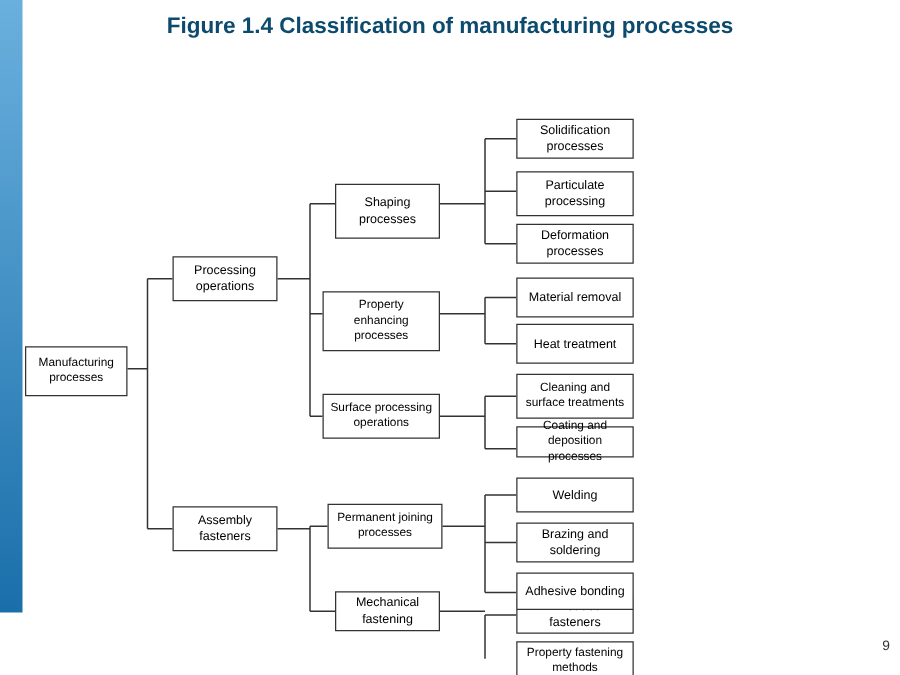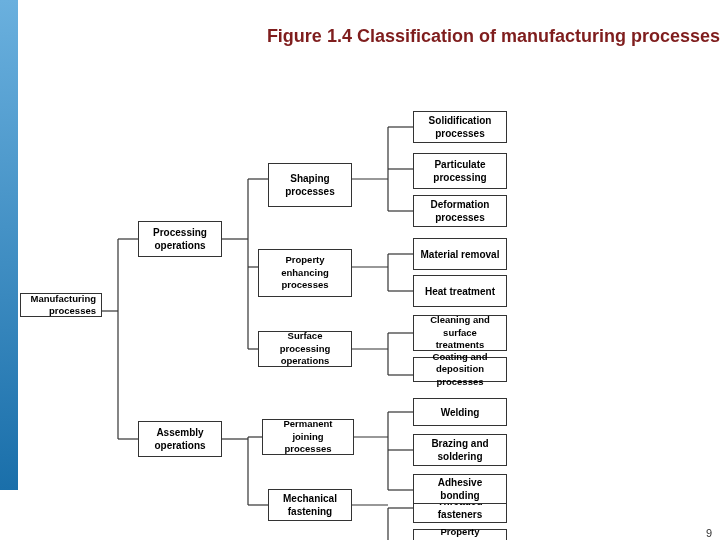--- a/index.html
+++ b/index.html
@@ -8,44 +8,43 @@
       height: 540px;
       background: #fff;
       font-family: Arial, sans-serif;
       overflow: hidden;
       position: relative;
     }
 
     .page-title {
       font-size: 18px;
       font-weight: bold;
-      text-align: right;
-      padding: 26px 0 6px 0;
-      color: #7f1d1d;
+      text-align: center;
+      padding: 10px 0 6px 0;
+      color: #0c4a6e;
     }
 
     .diagram-area {
       position: relative;
       width: 720px;
       height: 490px;
     }
 
     
     .box {
       position: absolute;
       border: 1.5px solid #333;
       background: #fff;
       display: flex;
       align-items: center;
       justify-content: center;
       text-align: center;
       font-size: 10px;
       line-height: 1.3;
       padding: 3px 5px;
-      font-weight: bold;
     }
 
     .box.bold {
       font-weight: bold;
     }
 
     
     .connector-svg {
       position: absolute;
       top: 0; left: 0;
@@ -121,33 +120,33 @@
     <line x1="388" y1="359" x2="415" y2="359" stroke="#333" stroke-width="1.2"></line>
     <line x1="388" y1="397" x2="415" y2="397" stroke="#333" stroke-width="1.2"></line>
     <line x1="388" y1="437" x2="415" y2="437" stroke="#333" stroke-width="1.2"></line>
 
     <line x1="350" y1="452" x2="388" y2="452" stroke="#333" stroke-width="1.2"></line>
     <line x1="388" y1="455" x2="388" y2="492" stroke="#333" stroke-width="1.2"></line>
     <line x1="388" y1="455" x2="415" y2="455" stroke="#333" stroke-width="1.2"></line>
     <line x1="388" y1="492" x2="415" y2="492" stroke="#333" stroke-width="1.2"></line>
   </svg>
 
-  <div class="box bold" style="left:20px; top:240px; width:82px; height:24px; font-size:9.5px; font-weight:bold;text-align:right;">
+  <div class="box bold" style="left:20px; top:240px; width:82px; height:40px; font-size:9.5px; font-weight:normal;">
     <span>Manufacturing
 processes</span>
   </div>
 
   <div class="box" style="left:138px; top:168px; width:84px; height:36px; font-size:10px;">
     <span>Processing
 operations</span>
   </div>
 
   <div class="box" style="left:138px; top:368px; width:84px; height:36px; font-size:10px;">
     <span>Assembly
-operations</span>
+fasteners</span>
   </div>
 
   <div class="box" style="left:268px; top:110px; width:84px; height:44px; font-size:10px;">
     <span>Shaping
 processes</span>
   </div>
 
   <div class="box" style="left:258px; top:196px; width:94px; height:48px; font-size:9.5px;">
     <span>Property
 enhancing processes</span>

